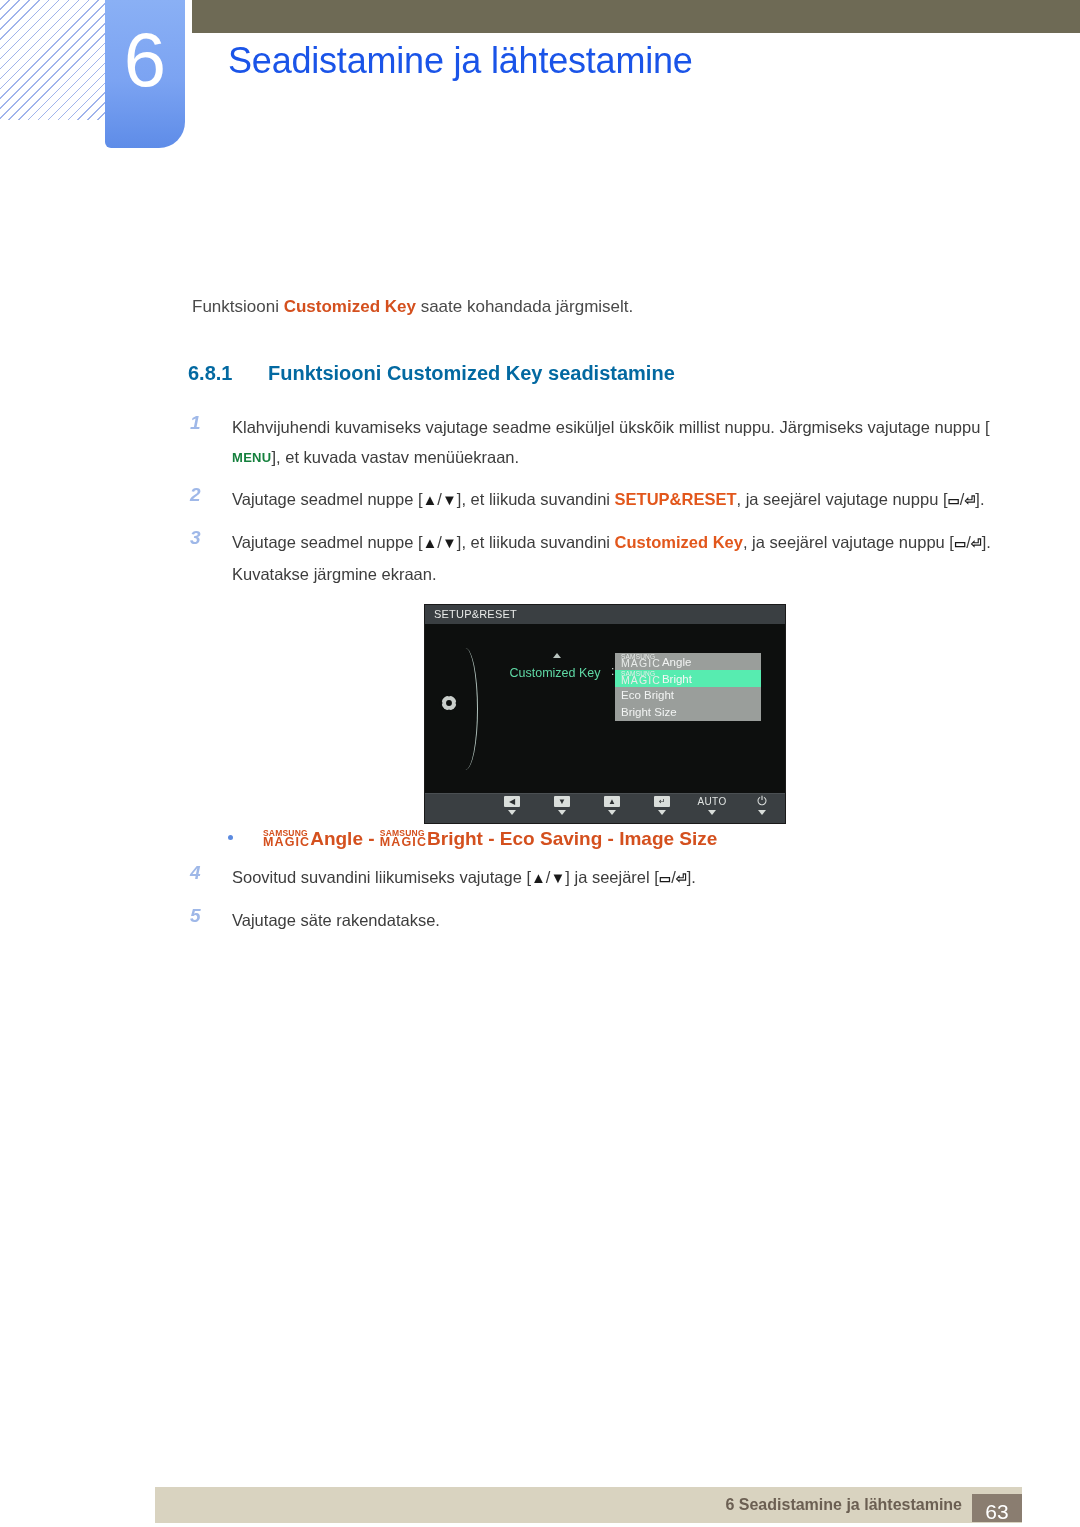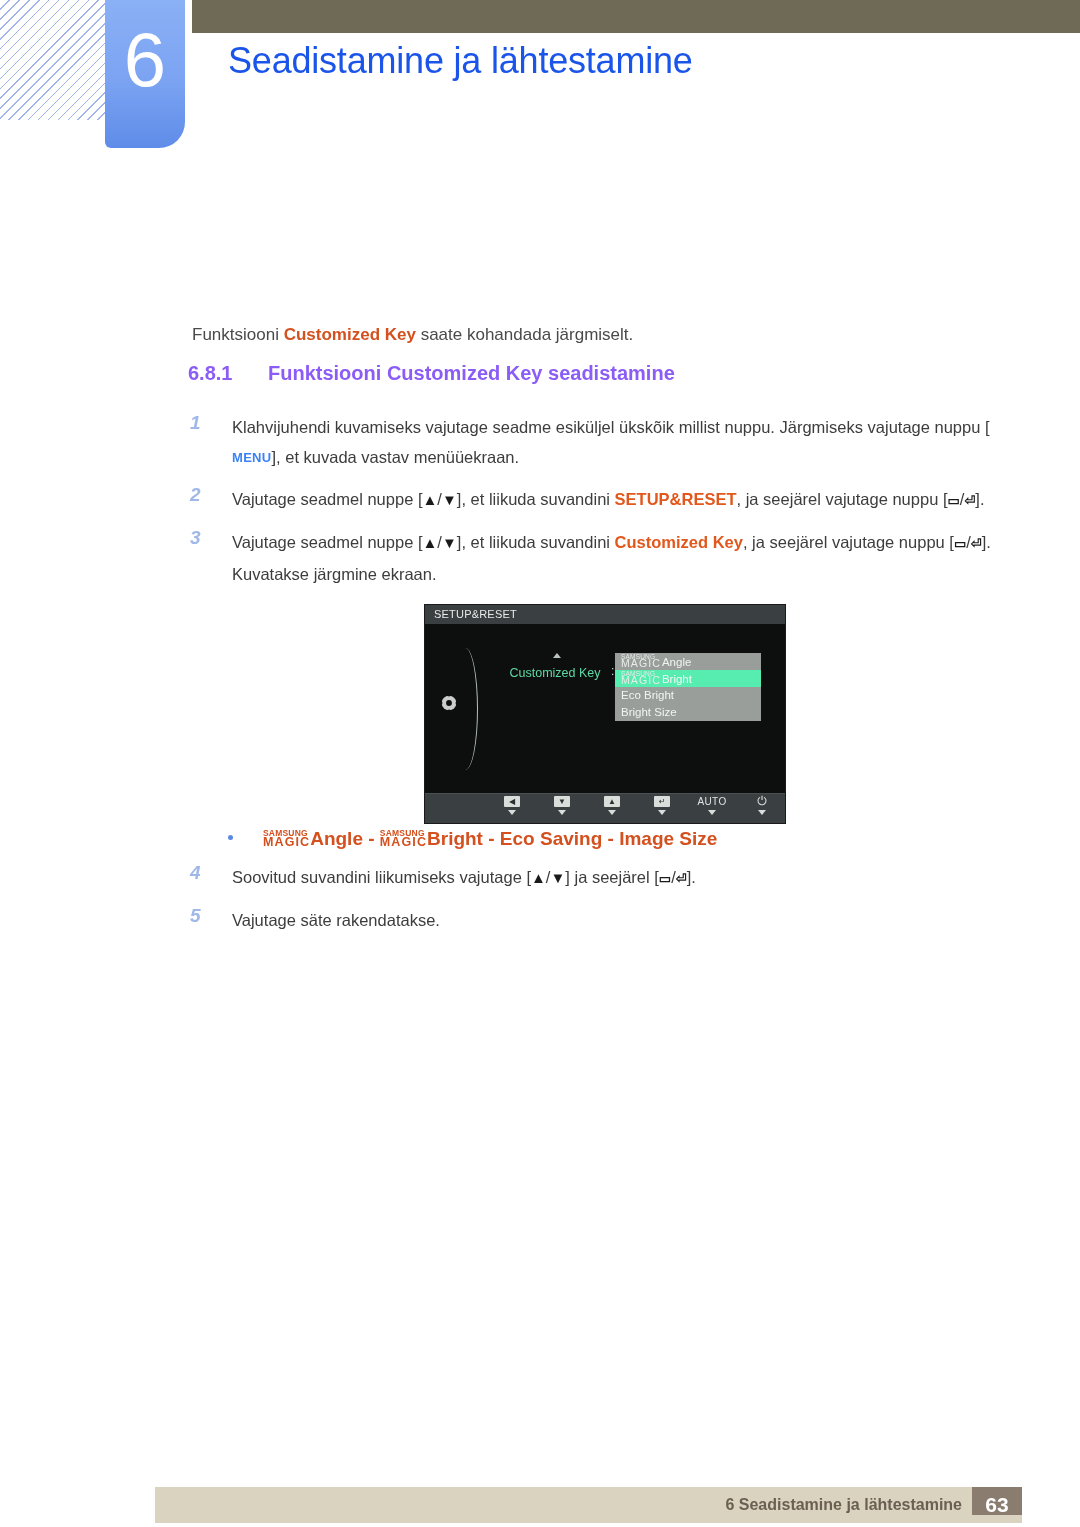--- a/index.html
+++ b/index.html
@@ -44,44 +44,44 @@
   
   .h-sec{
     position:absolute; left:98px; top:216px;
     color:#2b6fe0; font-size:31px; font-weight:bold;
     white-space:nowrap;
   }
   .h-sec .num{ display:inline-block; width:88px; }
 
   .intro{
     position:absolute; left:192px; top:297px;
-    font-size:17px; color:#4a4a4a; white-space:nowrap;margin-top:28px;
+    font-size:17px; color:#4a4a4a; white-space:nowrap;
   }
   .intro b{ color:#d4501e; font-weight:bold; }
 
   .h-sub{
     position:absolute; left:188px; top:362px;
-    color:#8b5cf6; font-size:20px; font-weight:bold; white-space:nowrap;
+    color:#0369a1; font-size:20px; font-weight:bold; white-space:nowrap;
   }
   .h-sub .num{ display:inline-block; width:80px; }
 
   
   .steps{ position:absolute; left:190px; top:412px; width:830px; }
   .step{ position:relative; padding-left:42px; margin-bottom:11px; }
   .step .n{
     position:absolute; left:0; top:0; width:22px; text-align:left;
     color:#9fb8e8; font-size:19px; font-style:italic; font-weight:bold;
   }
   .step .txt{
     font-size:16.5px; color:#3d3d3d; line-height:30px;
   }
   .step .txt b.o{ color:#e2571c; font-weight:bold; }
   .kbd{
     display:inline-block; font-family:"Liberation Sans", sans-serif;
-    font-size:13px; font-weight:bold; color:#3b82f6; letter-spacing:.3px;
+    font-size:13px; font-weight:bold; color:#15803d; letter-spacing:.3px;
     vertical-align:1px;
   }
   .glyph{
     display:inline-block; font-size:15px; color:#1a1a1a; vertical-align:0px;
     font-weight:bold;
   }
   .gsmall{ font-size:13px; }
 
   .steps2{ position:absolute; left:190px; top:862px; width:830px; }
 
@@ -177,22 +177,22 @@
   
   .footer-bar{
     position:absolute; left:155px; top:1487px; width:867px; height:36px;
     background:#d9d3c0;
   }
   .footer-txt{
     position:absolute; right:60px; top:9px;
     color:#6b5f52; font-size:16px; font-weight:bold; white-space:nowrap;margin-left:27px;
   }
   .footer-page{
-    position:absolute; right:0px; top:0px; width:50px; height:28px;
-    background:#8a7d70; color:#fff; font-size:21px; font-weight:bold;
+    position:absolute; right:0px; top:7px; width:50px; height:28px;
+    background:#8a7d70; color:#fff; font-size:21px; font-weight:normal;
     text-align:center; line-height:36px;
   }
 </style>
 </head>
 <body>
 
 <div class="page">
 
   <div class="hatch"></div>
   <div class="olive-bar"></div>

